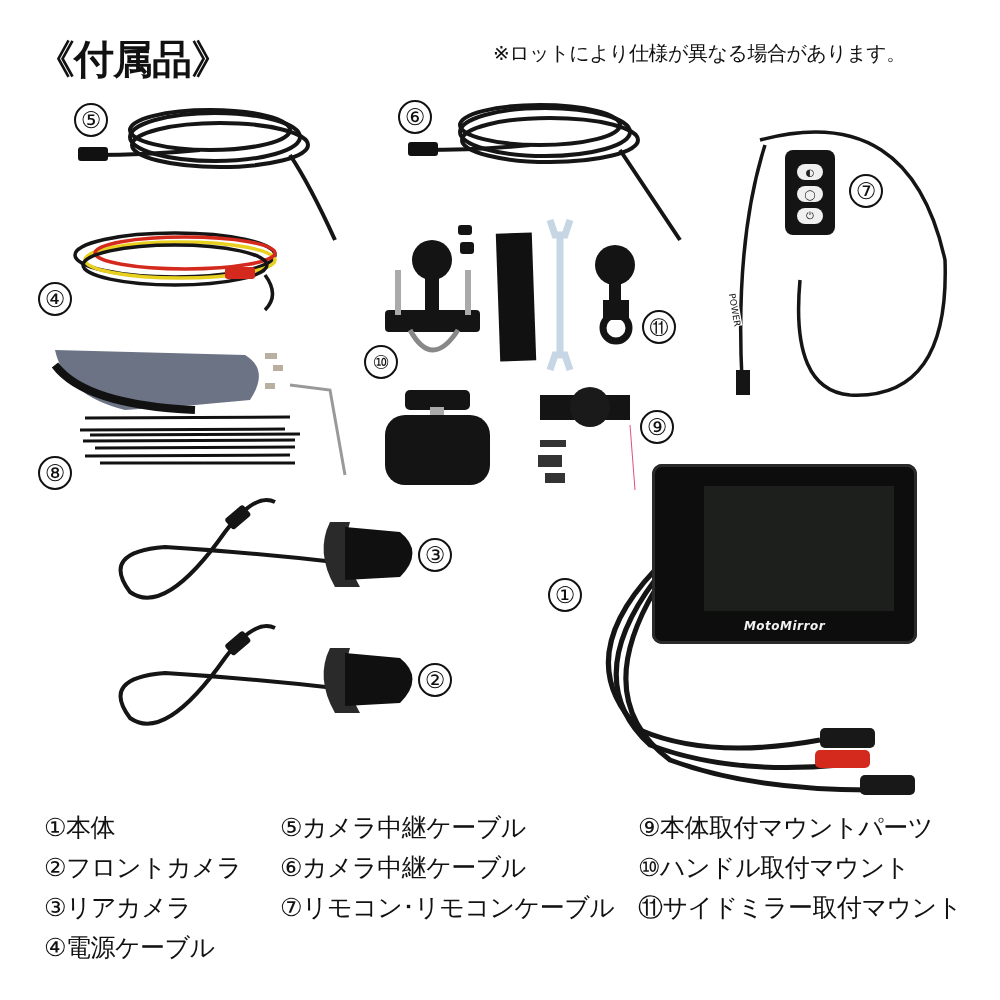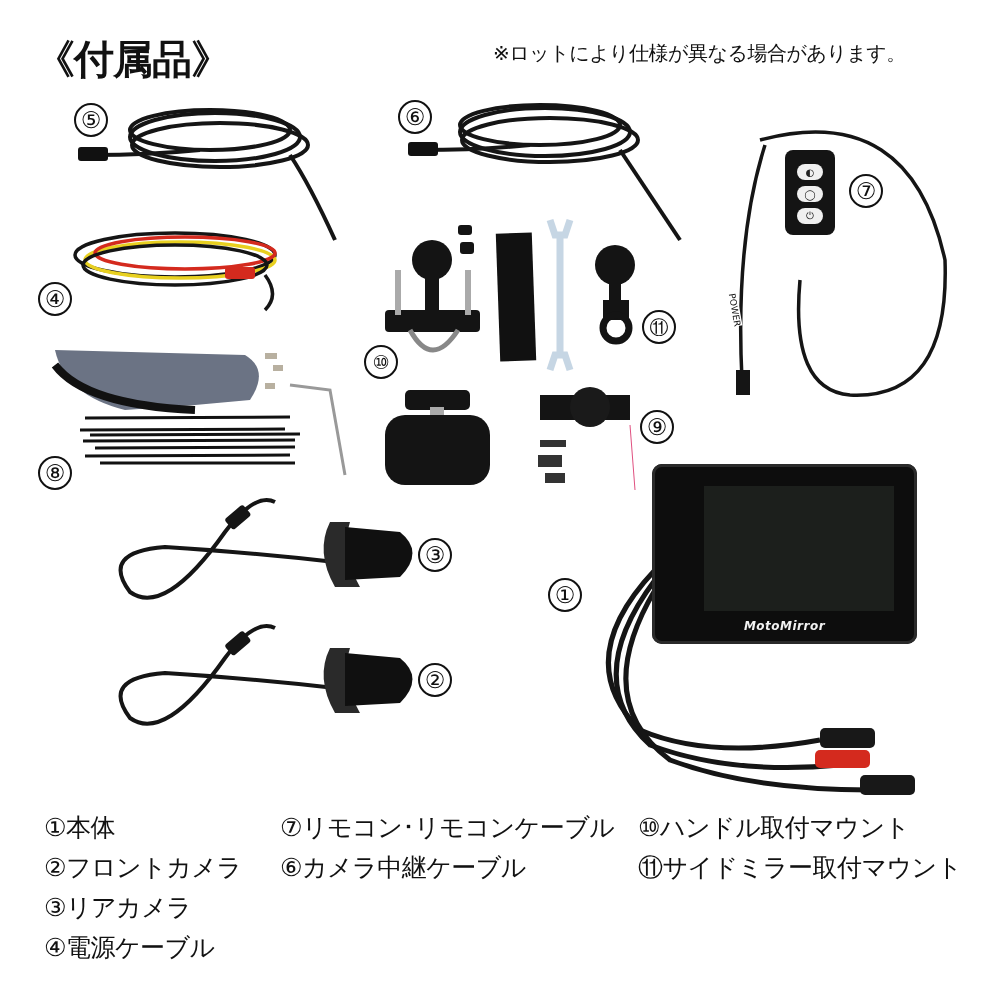--- a/index.html
+++ b/index.html
@@ -174,19 +174,21 @@
 </div>
 <div class="num" style="left:548px;top:578px">①</div>
 
 <div class="legend" style="left:44px;top:808px">
   <div>①本体</div>
   <div>②フロントカメラ</div>
   <div>③リアカメラ</div>
   <div>④電源ケーブル</div>
 </div>
 <div class="legend" style="left:280px;top:808px">
+  <div>⑤カメラ中継ケーブル</div>
+  <div>⑥カメラ中継ケーブル</div>
   <div>⑦リモコン･リモコンケーブル</div>
-  <div>⑥カメラ中継ケーブル</div>
 </div>
 <div class="legend" style="left:638px;top:808px">
+  <div>⑨本体取付マウントパーツ</div>
   <div>⑩ハンドル取付マウント</div>
   <div>⑪サイドミラー取付マウント</div>
 </div>
 
 </body></html>

